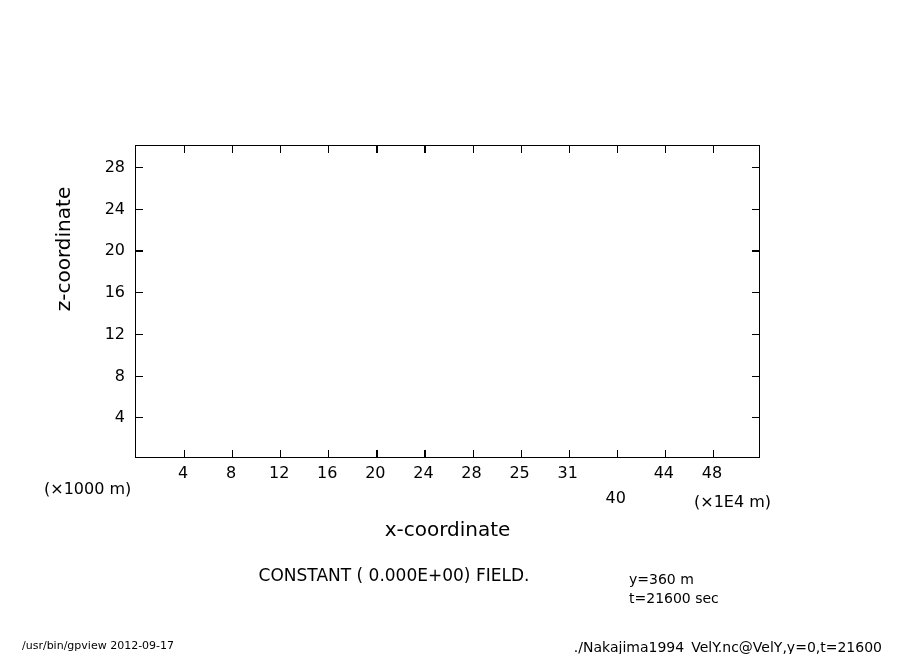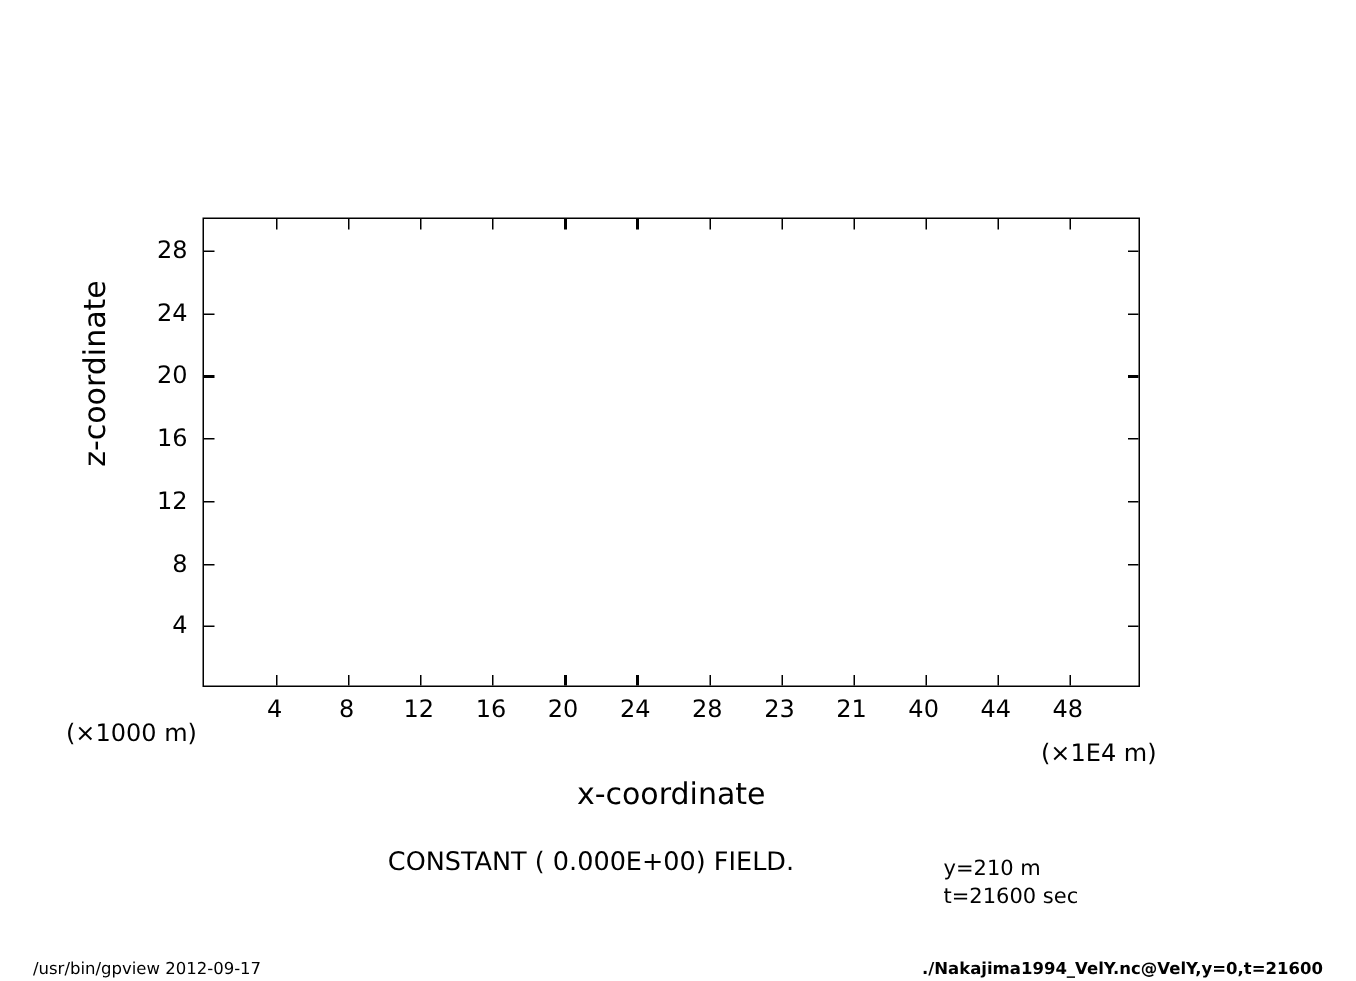--- a/index.html
+++ b/index.html
@@ -147,24 +147,23 @@
     position: absolute;
     left: 22px;
     top: 639px;
     font-size: 11px;
     color: #000;
   }
   .status-right {
     position: absolute;
     right: 22px;
     top: 639px;
-    font-size: 11px;
+    font-size: 14px;
     color: #000;
     text-align: right;
-    font-weight: bold;
   }
 </style>
 </head>
 <body>
 
 <div id="page">
 
 
   <div class="plot-frame">
 
@@ -211,42 +210,42 @@
     <div class="tick tick-y-right" style="top:20.87px;"></div>
   </div>
 
   <div class="xticklabel" style="left:163.08px;">4</div>
   <div class="xticklabel" style="left:211.15px;">8</div>
   <div class="xticklabel" style="left:259.23px;">12</div>
   <div class="xticklabel" style="left:307.31px;">16</div>
   <div class="xticklabel" style="left:355.38px;">20</div>
   <div class="xticklabel" style="left:403.46px;">24</div>
   <div class="xticklabel" style="left:451.54px;">28</div>
-  <div class="xticklabel" style="left:499.62px;">23</div>
-  <div class="xticklabel" style="left:547.69px;">21</div>
-  <div class="xticklabel" style="left:595.77px;">40</div>
+  <div class="xticklabel" style="left:499.62px;">25</div>
+  <div class="xticklabel" style="left:547.69px;">31</div>
+  <div class="xticklabel" style="left:595.77px;margin-top:25px;">40</div>
   <div class="xticklabel" style="left:643.85px;">44</div>
   <div class="xticklabel" style="left:691.92px;">48</div>
 
   <div class="yticklabel" style="top:407.27px;">4</div>
   <div class="yticklabel" style="top:365.53px;">8</div>
   <div class="yticklabel" style="top:323.80px;">12</div>
   <div class="yticklabel" style="top:282.07px;">16</div>
   <div class="yticklabel" style="top:240.33px;">20</div>
   <div class="yticklabel" style="top:198.60px;">24</div>
   <div class="yticklabel" style="top:156.87px;">28</div>
 
   <div class="xaxis-title">x-coordinate</div>
   <div class="yaxis-title">z-coordinate</div>
 
   <div class="unit-left">(×1000 m)</div>
   <div class="unit-right">(×1E4 m)</div>
 
   <div class="constant-note">CONSTANT ( 0.000E+00) FIELD.</div>
   <div class="param-block">
-    <div>y=210 m</div>
+    <div>y=360 m</div>
     <div>t=21600 sec</div>
   </div>
 
   <div class="status-left">/usr/bin/gpview  2012-09-17</div>
   <div class="status-right">./Nakajima1994_VelY.nc@VelY,y=0,t=21600</div>
 
 </div>
 
 </body></html>

